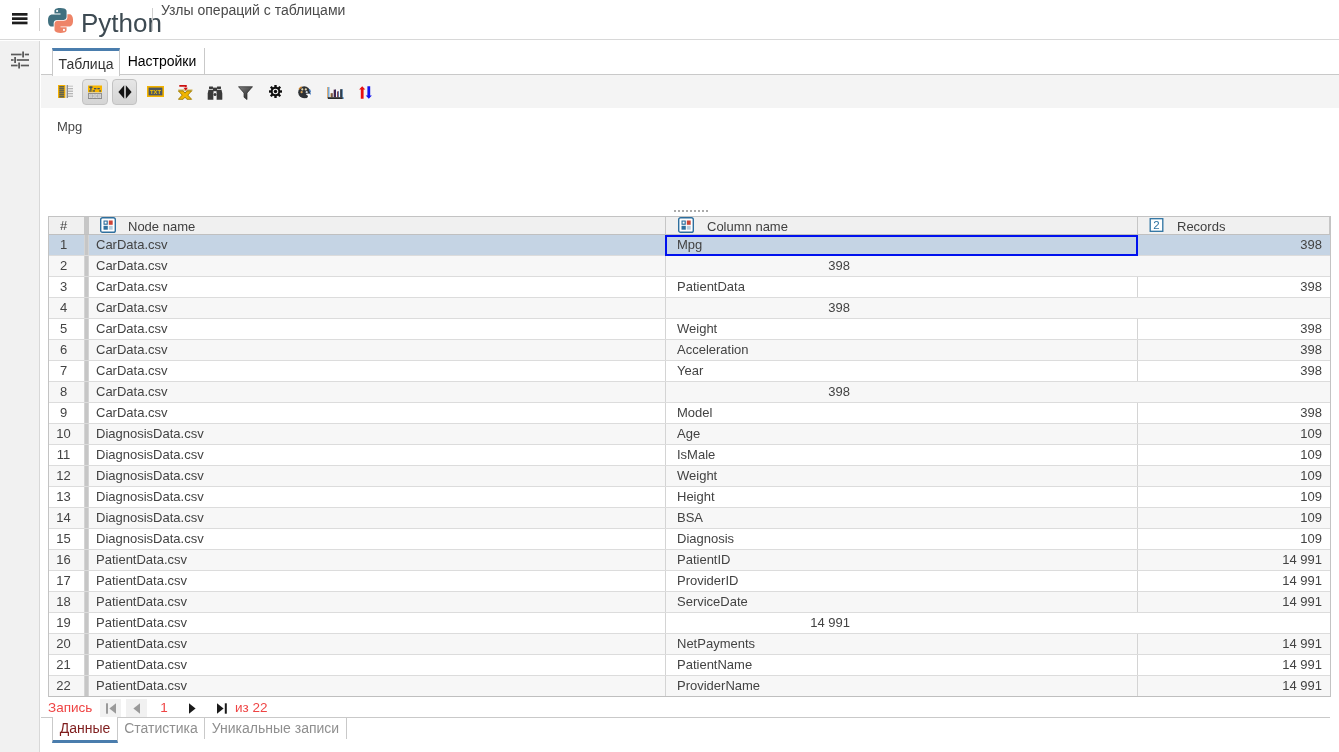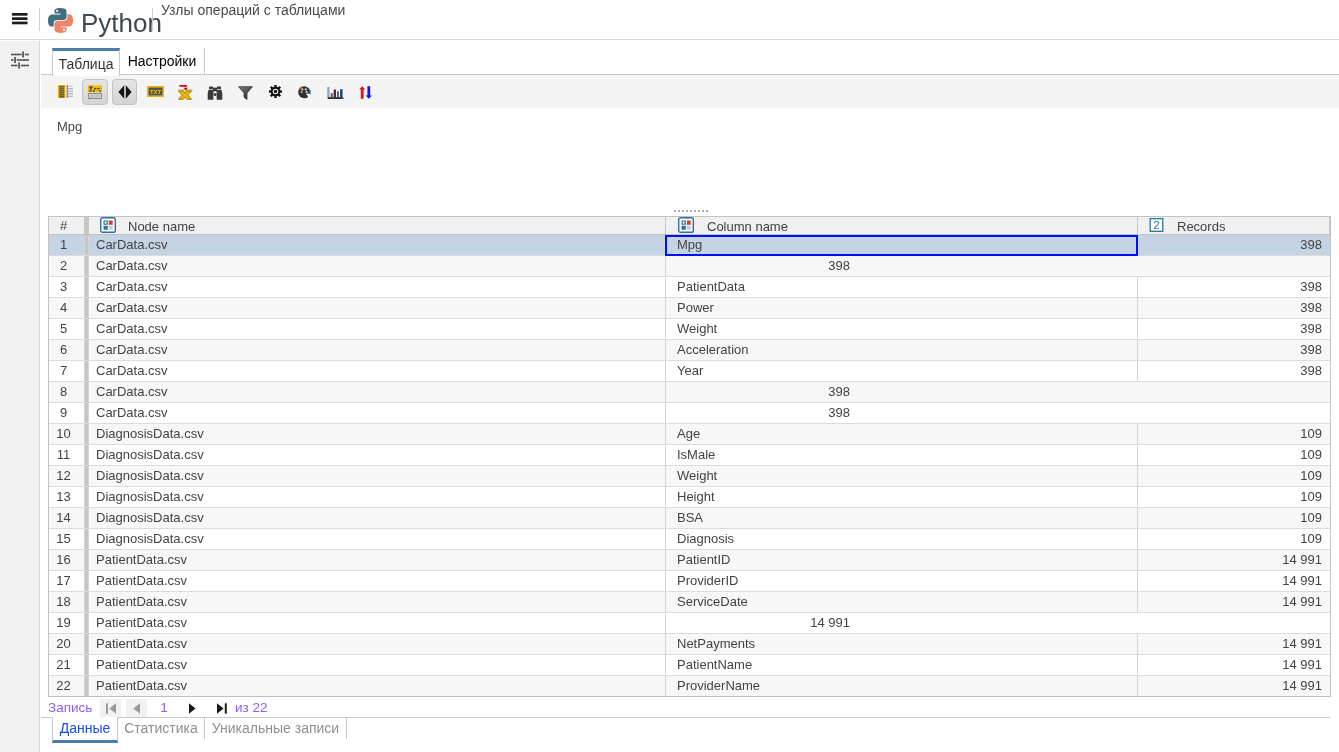--- a/index.html
+++ b/index.html
@@ -41,30 +41,30 @@
 .c3 { width:472px; border-right:1px solid #d4d4d4; padding-left:11px; line-height:20px; }
 .c4 { width:192px; padding-right:8px; text-align:right; line-height:20px; }
 #ghead .c1 { line-height:17px; }
 .hcell { display:flex; align-items:flex-start; }
 .even { background:#f7f7f7; }
 .odd { background:#ffffff; }
 .sel { background:#c5d4e4; }
 .sel .cs { background:#c6c6c6; }
 #selbox { position:absolute; left:665px; top:235px; width:473px; height:21px; border:2px solid #0011ee; z-index:3; }
 
-#pager { position:absolute; left:41px; top:697px; width:1298px; height:20px; background:#fff; font-size:13.5px; color:#8b5cf6; }
+#pager { position:absolute; left:41px; top:697px; width:1298px; height:20px; background:#fff; font-size:13.5px; color:#ef4444; }
 .pbtn { position:absolute; top:2px; width:21px; height:18px; background:#f1f1f1; text-align:center; }
 .pbtn svg { margin:3.5px auto 0; }
 .pnav svg { margin-top:3.5px; }
 .pnav { position:absolute; top:2px; }
 
 #btabs { position:absolute; left:41px; top:717px; width:1298px; height:35px; background:#fff; }
 #btabline { position:absolute; left:0; top:0; width:1289px; height:1px; background:#c9c9c9; }
 .btab { position:absolute; top:0px; height:23px; font-size:14px; line-height:23px; text-align:center; color:#8f8f8f; }
-#btab1 { left:11px; width:66px; background:#fff; border:1px solid #c9c9c9; border-top:none; border-bottom:3px solid #4a7dad; color:#1d4ed8; top:0; height:26px; line-height:22px; }
+#btab1 { left:11px; width:66px; background:#fff; border:1px solid #c9c9c9; border-top:none; border-bottom:3px solid #4a7dad; color:#7f1d1d; top:0; height:26px; line-height:22px; }
 .bsep { position:absolute; top:1px; width:1px; height:21px; background:#c9c9c9; }
 </style></head>
 <body>
 <div id="topbar">
   <div id="hamb">
       <svg width="16" height="12" viewBox="0 0 16 12">
         <g fill="#1d1d1d">
           <rect x="0" y="0" width="15.5" height="2.7"></rect>
           <rect x="0" y="4.3" width="15.5" height="2.7"></rect>
           <rect x="0" y="8.6" width="15.5" height="2.7"></rect>
@@ -315,21 +315,20 @@
       <div class="c1">3</div>
       <div class="cs"></div>
       <div class="c2">CarData.csv</div>
       <div class="c3">PatientData</div>
       <div class="c4">398</div>
     </div>
 <div class="tr even">
       <div class="c1">4</div>
       <div class="cs"></div>
       <div class="c2">CarData.csv</div>
-      <div class="c3">Power</div>
       <div class="c4">398</div>
     </div>
 <div class="tr odd">
       <div class="c1">5</div>
       <div class="cs"></div>
       <div class="c2">CarData.csv</div>
       <div class="c3">Weight</div>
       <div class="c4">398</div>
     </div>
 <div class="tr even">
@@ -349,20 +348,21 @@
 <div class="tr even">
       <div class="c1">8</div>
       <div class="cs"></div>
       <div class="c2">CarData.csv</div>
       <div class="c4">398</div>
     </div>
 <div class="tr odd">
       <div class="c1">9</div>
       <div class="cs"></div>
       <div class="c2">CarData.csv</div>
+      <div class="c3">Model</div>
       <div class="c4">398</div>
     </div>
 <div class="tr even">
       <div class="c1">10</div>
       <div class="cs"></div>
       <div class="c2">DiagnosisData.csv</div>
       <div class="c3">Age</div>
       <div class="c4">109</div>
     </div>
 <div class="tr odd">

